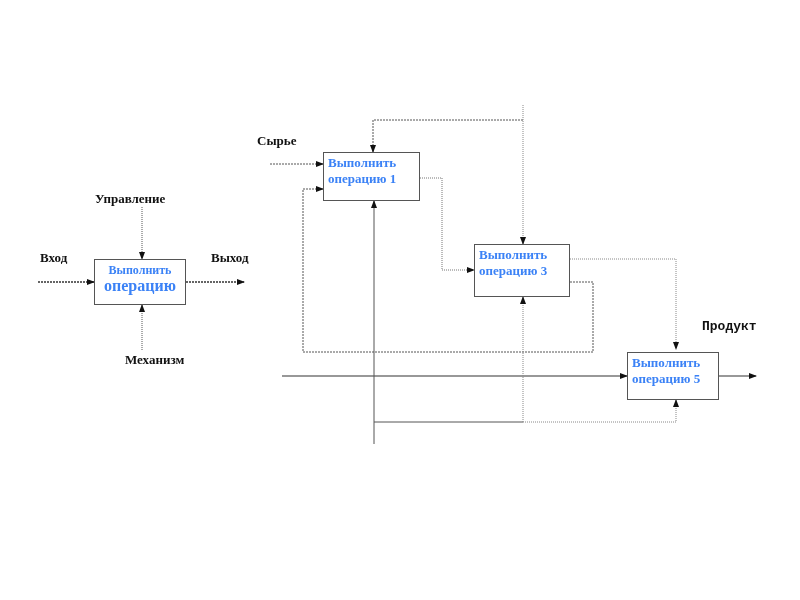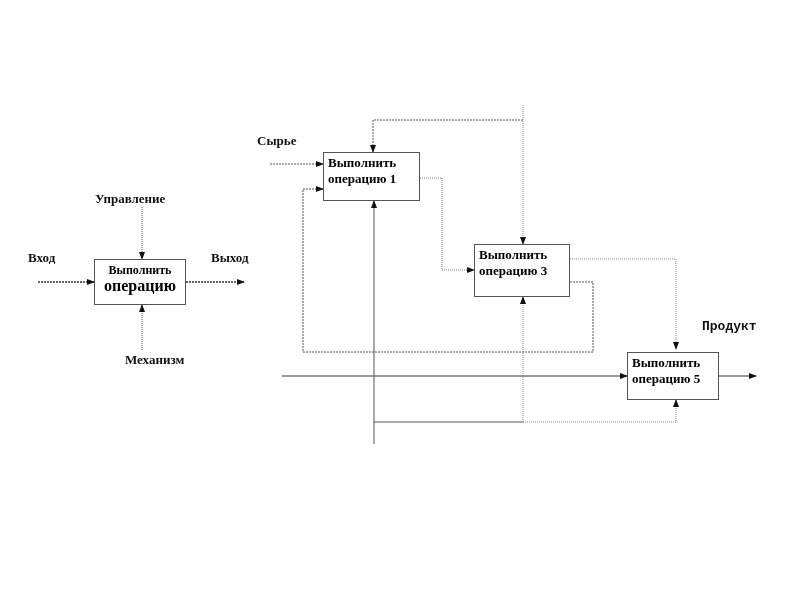--- a/index.html
+++ b/index.html
@@ -1,21 +1,21 @@
 <!DOCTYPE html>
 <html><head>
 <meta charset="utf-8">
 <style>
   html, body { margin:0; padding:0; background:#ffffff; }
   body { width:800px; height:600px; position:relative; overflow:hidden;
          font-family:"Liberation Serif","DejaVu Serif",serif; }
   #canvas { position:absolute; left:0; top:0; }
   .lbl { position:absolute; font-weight:bold; font-size:13px; color:#111; white-space:nowrap; }
   .box { position:absolute; background:#fff; border:1.5px solid #555; box-sizing:border-box;
-         font-weight:bold; font-size:13px; line-height:16px; color:#000000;
+         font-weight:bold; font-size:13px; line-height:16px; color:#3b82f6;
          padding:2px 4px; }
   .box.small { font-size:12px; text-align:center; }
   .box.small .l2 { font-size:16px; }
 </style>
 </head>
 <body>
 
 <svg id="canvas" width="800" height="600">
   <defs>
     <marker id="arr" markerWidth="8" markerHeight="8" refX="7" refY="4" orient="auto" markerUnits="userSpaceOnUse">
@@ -52,21 +52,21 @@
 
     <line x1="374" y1="422" x2="523" y2="422" stroke="#555" stroke-width="1"></line>
 
     <line x1="523" y1="422" x2="523" y2="297" stroke="#888" stroke-width="1" stroke-dasharray="1,1" marker-end="url(#arr)"></line>
 
     <polyline points="523,422 676,422 676,400" stroke="#888" stroke-width="1" stroke-dasharray="1,1" marker-end="url(#arr)"></polyline>
   </g>
 </svg>
 
 <div class="lbl" style="left:95px;top:191px;">Управление</div>
-<div class="lbl" style="left:28px;top:250px;">Вход</div>
+<div class="lbl" style="left:40px;top:250px;">Вход</div>
 <div class="lbl" style="left:211px;top:250px;">Выход</div>
 <div class="lbl" style="left:105px;top:352px;margin-left:20px;">Механизм</div>
 <div class="box small" style="left:94px;top:259px;width:92px;height:46px;">
   <div>Выполнить</div>
   <div class="l2">операцию</div>
 </div>
 
 <div class="lbl" style="left:257px;top:133px;">Сырье</div>
 <div class="lbl" style="left:702px;top:319px;font-family:Liberation Mono, monospace;">Продукт</div>
 

